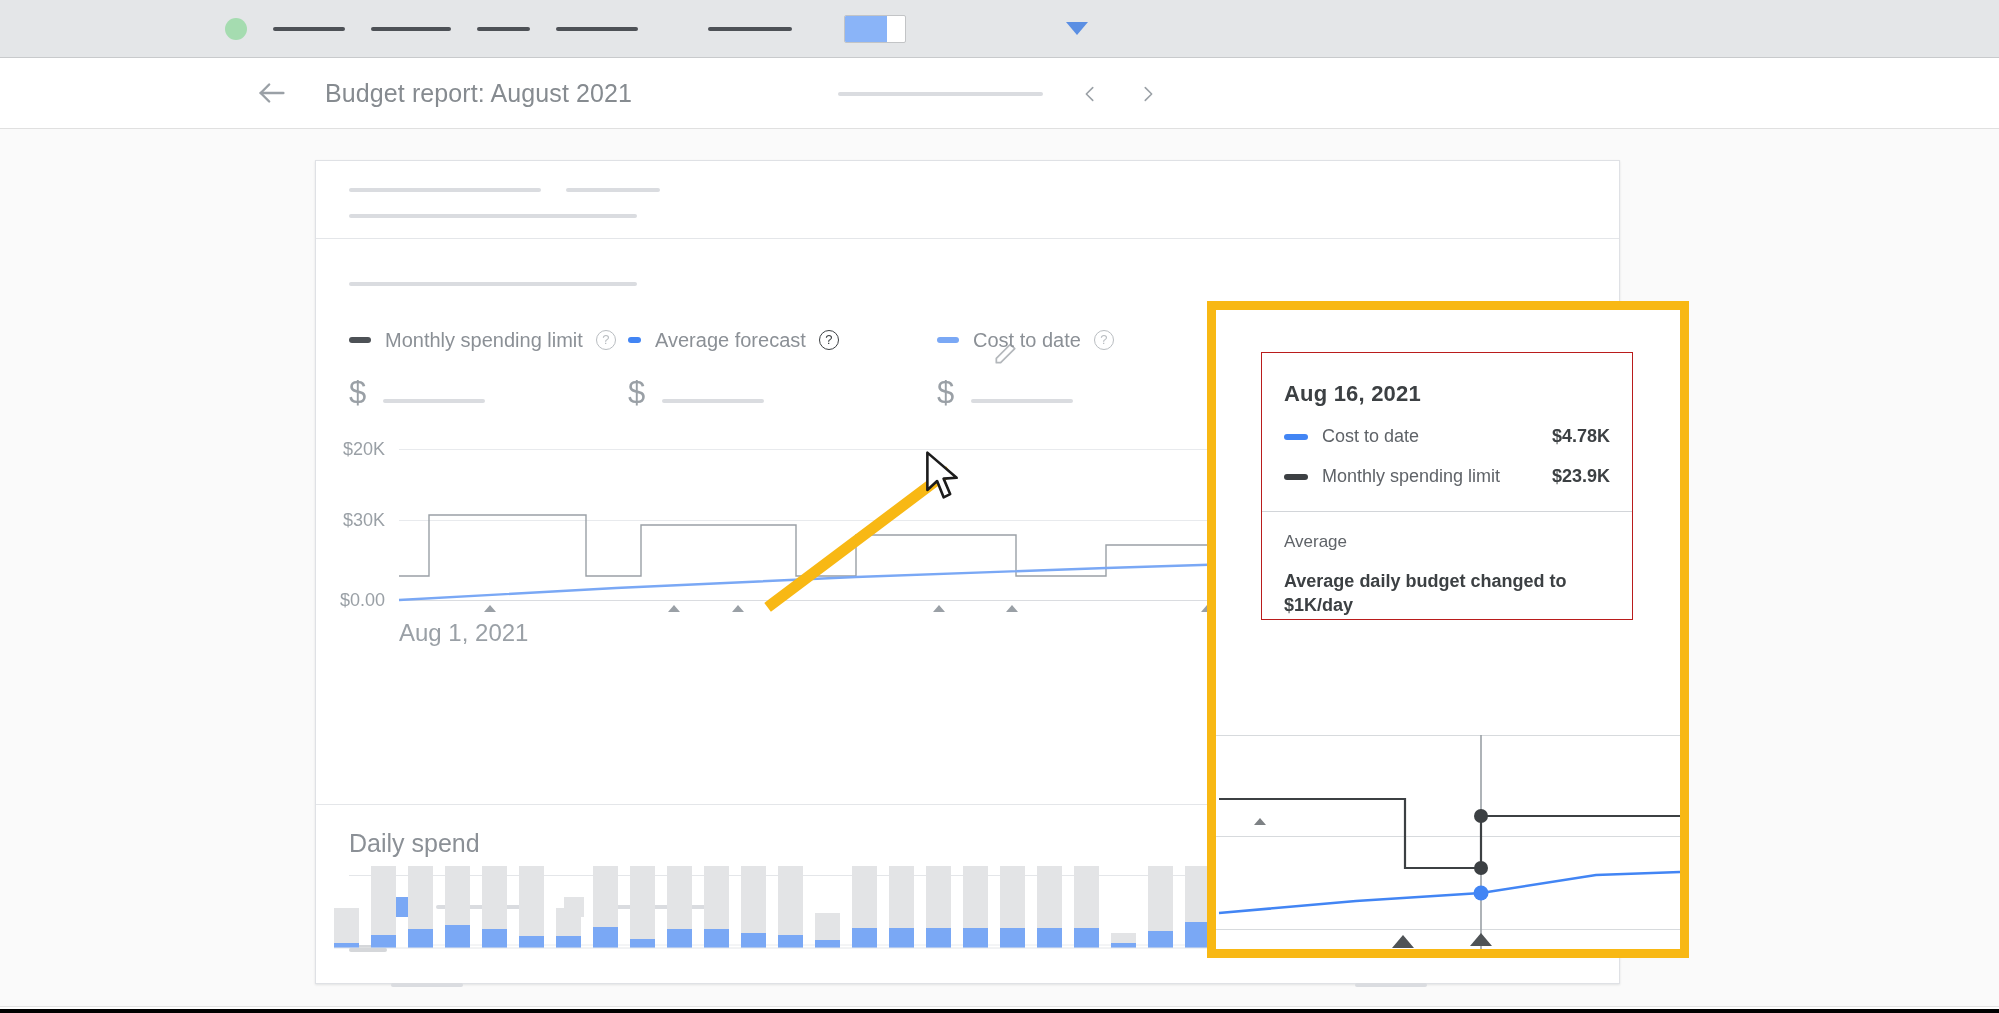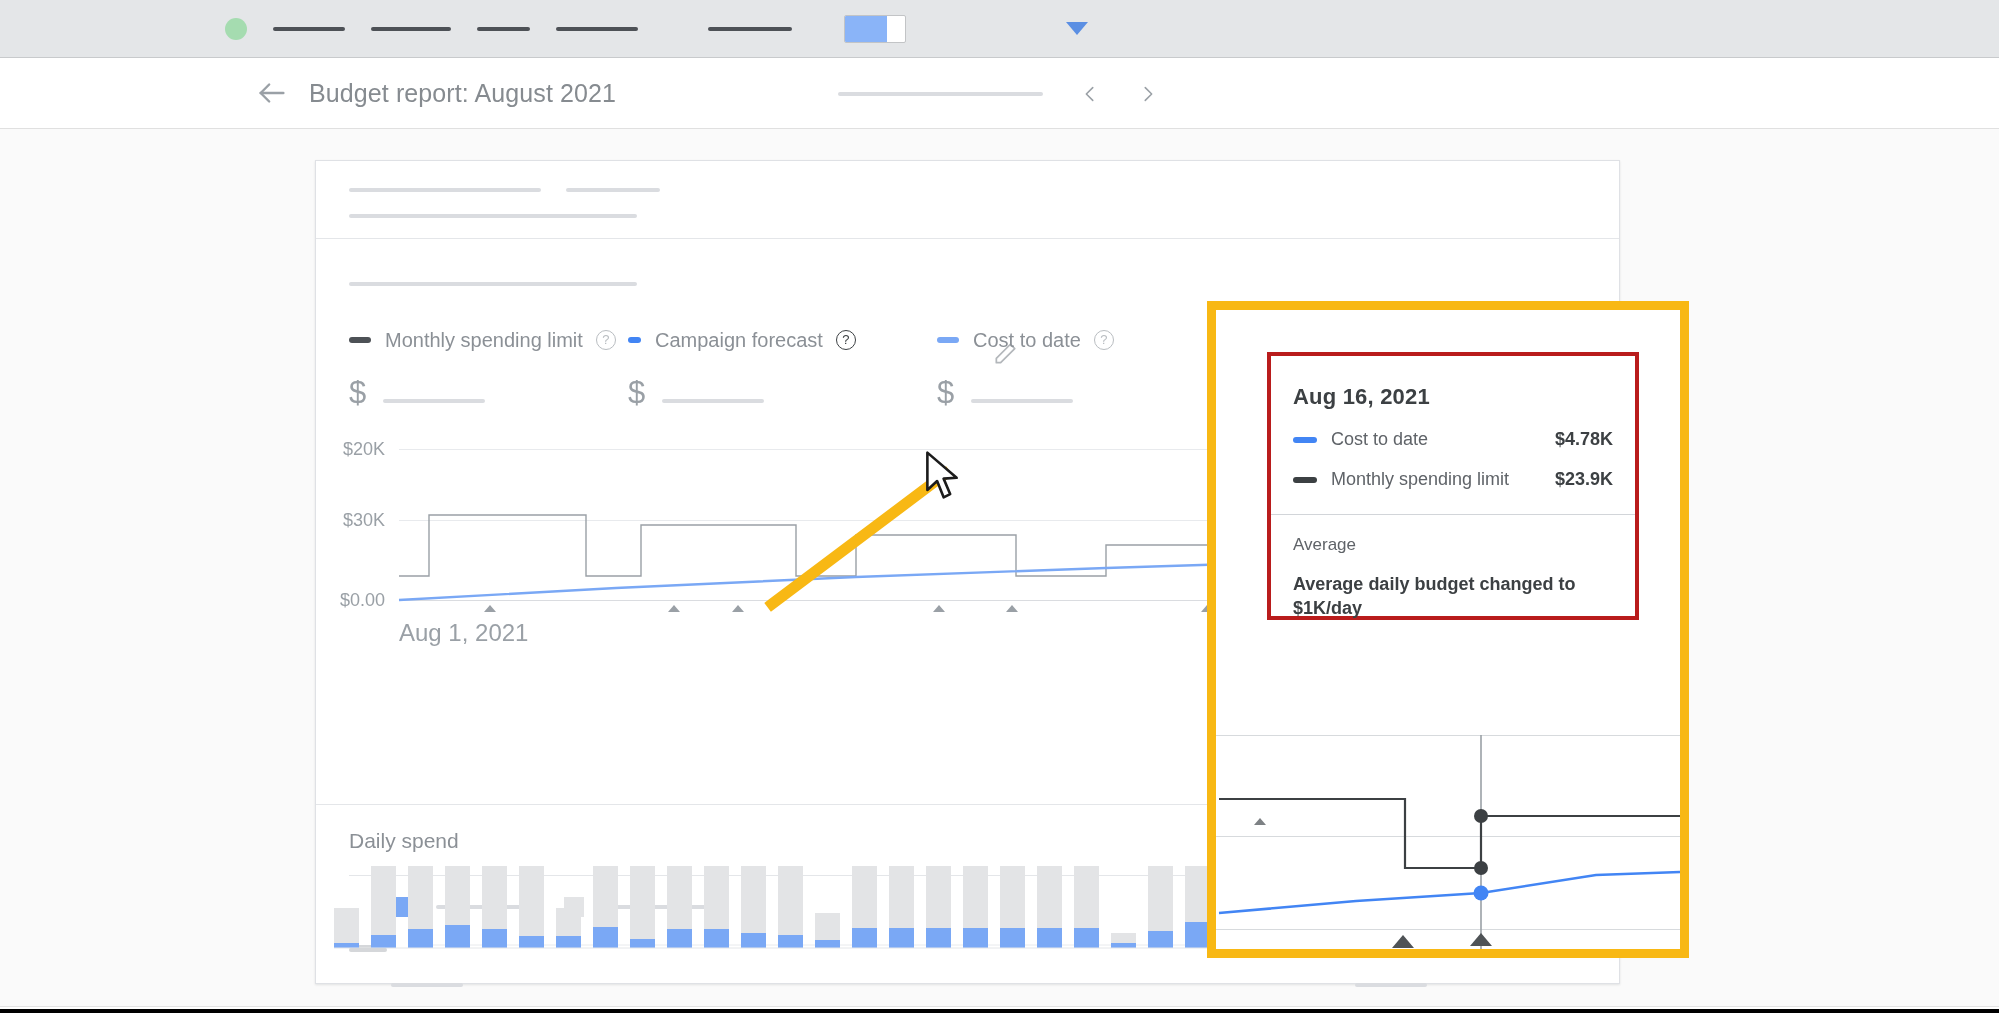--- a/index.html
+++ b/index.html
@@ -42,21 +42,21 @@
 
   
   .page-header {
     position: absolute; left: 0; top: 58px; width: 1999px; height: 71px;
     background: #ffffff; border-bottom: 1px solid #e0e0e0;
     display: flex; align-items: center;
   }
   .back-arrow { margin-left: 255px; width: 34px; height: 34px; color: #9aa0a6; }
   .back-arrow svg { display:block; width: 34px; height: 34px; }
   .page-title {
-    margin-left: 20px; font-size: 25px; color: #868b90; letter-spacing: .1px;
+    margin-left: 36px; font-size: 25px; color: #868b90; letter-spacing: .1px;
     white-space: nowrap;
   }
   .header-right {
     position: absolute; right: 0; top: 0; height: 71px;
     display: flex; align-items: center;
   }
   .hdr-redact { background: #dadce0; height: 4px; width: 205px; border-radius:2px; }
   .chev {
     width: 22px; height: 22px; color: #9aa0a6; margin-left: 36px;
   }
@@ -126,34 +126,34 @@
   .axis-base { position:absolute; left:0; height:1px; background:#dadce0; }
   .xlabel { position: absolute; font-size: 24px; color: #9aa0a6; }
   .tri {
     position: absolute; width: 0; height: 0;
     border-left: 6px solid transparent; border-right: 6px solid transparent;
     border-bottom: 7px solid #9aa0a6;
   }
 
   
   .daily-block { position: relative; border-top: 1px solid #e4e6e9; height: 180px; }
-  .daily-title { position: absolute; left: 33px; top: 24px; font-size: 21px; color: #8b9096; }
+  .daily-title { position: absolute; left: 33px; top: 24px; font-size: 25px; color: #8b9096; }
   .daily-rule { position: absolute; left: 33px; top: 70px; width: 1238px; height: 1px; background: #e4e6e9; }
   .dl-swatch { position: absolute; width: 20px; height: 20px; }
 
   svg.overlay { position: absolute; left: 0; top: 0; overflow: visible; }
 
   
   .callout {
     position: absolute; left: 1207px; top: 172px; width: 482px; height: 657px;
     background: #ffffff; border: 9px solid #f8b814; z-index: 40;
   }
   .tooltip {
-    position: absolute; left: 51px; top: 42px; width: 372px; height: 268px;
-    background: #ffffff; border: 4px solid #b91c1c;
+    position: absolute; left: 45px; top: 42px; width: 372px; height: 268px;
+    background: #ffffff; border: 1px solid #b91c1c;
   }
   .tt-date { font-size: 22px; color: #3c4043; font-weight: bold; margin: 28px 0 0 22px; letter-spacing:.2px;}
   .tt-row { display: flex; align-items: center; margin: 19px 22px 0 22px; }
   .tt-sw { width: 24px; height: 6px; border-radius: 3px; margin-right: 14px; flex:none; }
   .tt-name { font-size: 18px; color: #5f6368; }
   .tt-amt { margin-left: auto; font-size: 18px; color: #3c4043; font-weight: bold; }
   .tt-div { margin-top: 24px; height: 1px; background: #d2d5d9; }
   .tt-cat { font-size: 17px; color: #5f6368; margin: 20px 0 0 22px; }
   .tt-msg { font-size: 18px; color: #3c4043; font-weight: bold; margin: 17px 22px 0 22px; line-height: 1.35; }
 
@@ -242,21 +242,21 @@
             </div>
             <div class="legend-value">
               <span class="dollar">$</span>
               <span class="val-redact"></span>
             </div>
           </div>
 
           <div class="legend-item" style="left:312px">
             <div class="legend-line">
               <span class="swatch dash" style="background:#4285f4"></span>
-              <span class="legend-label">Campaign forecast</span>
+              <span class="legend-label">Average forecast</span>
               <span class="help-icon help-hl">?</span>
             </div>
             <div class="legend-value">
               <span class="dollar">$</span>
               <span class="val-redact"></span>
             </div>
           </div>
 
           <div class="legend-item" style="left:621px">
             <div class="legend-line">

